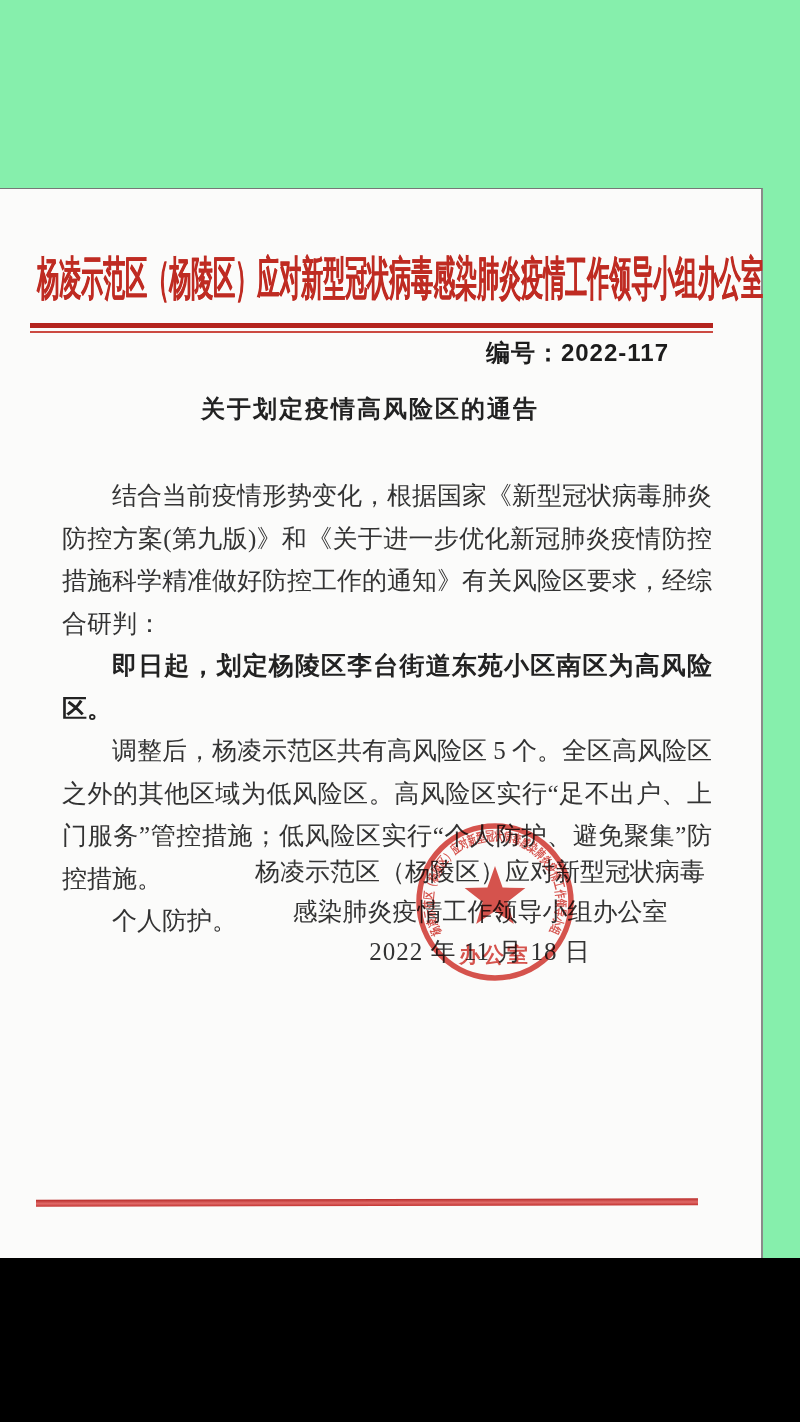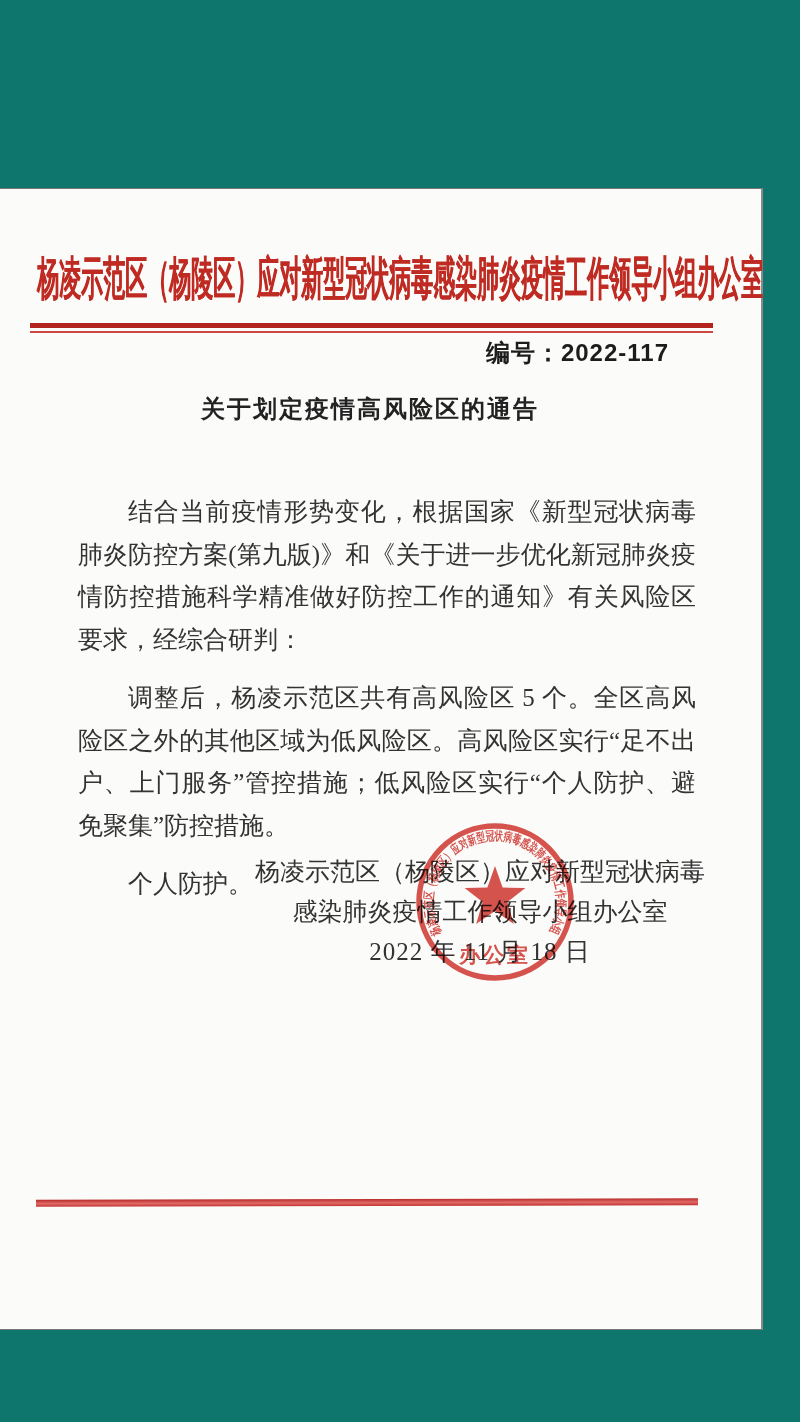--- a/index.html
+++ b/index.html
@@ -1,19 +1,19 @@
 <!DOCTYPE html>
 <html><head>
 <meta charset="utf-8">
 <style>
   html,body{margin:0;padding:0;background:#000;}
   .canvas{
     position:relative;
-    width:800px;height:1422px;
-    background:#0f766e;
+    width:800px;height:1258px;
+    background:#86efac;
     overflow:hidden;
     font-family:"Liberation Serif","DejaVu Serif",serif;
   }
   
   .page{
     position:absolute;left:0;top:188px;
     width:763px;height:1142px;
     background:#fbfbfa;
     border-right:2px solid #8a8a8a;
     border-top:1px solid #777;
@@ -57,21 +57,21 @@
     font-size:24px;font-weight:bold;color:#222;
     letter-spacing:2px;
   }
   .body{
     position:absolute;left:62px;top:286px;
     width:650px;
     font-size:25px;line-height:42.5px;
     color:#333;
     text-align:justify;
   }
-  .body p{margin:16px;text-indent:2em;}
+  .body p{margin:0;text-indent:2em;}
   .body p.strong{font-weight:bold;color:#222;}
   .signature{
     position:absolute;left:220px;top:663px;
     width:520px;
     text-align:center;
     font-size:25px;line-height:40px;
     color:#333;
   }
   .signature .date{letter-spacing:1px;}
   .seal{
@@ -98,20 +98,21 @@
 
     <div class="rule-thick"></div>
     <div class="rule-thin"></div>
 
     <div class="doc-number">编号：2022-117</div>
 
     <div class="notice-title">关于划定疫情高风险区的通告</div>
 
     <div class="body">
       <p>结合当前疫情形势变化，根据国家《新型冠状病毒肺炎防控方案(第九版)》和《关于进一步优化新冠肺炎疫情防控措施科学精准做好防控工作的通知》有关风险区要求，经综合研判：</p>
+      <p class="strong">即日起，划定杨陵区李台街道东苑小区南区为高风险区。</p>
       <p>调整后，杨凌示范区共有高风险区 5 个。全区高风险区之外的其他区域为低风险区。高风险区实行“足不出户、上门服务”管控措施；低风险区实行“个人防护、避免聚集”防控措施。</p>
       <p>个人防护。</p>
     </div>
 
     <div class="signature">
       <div>杨凌示范区（杨陵区）应对新型冠状病毒</div>
       <div>感染肺炎疫情工作领导小组办公室</div>
       <div class="date">2022 年 11 月 18 日</div>
     </div>
 

